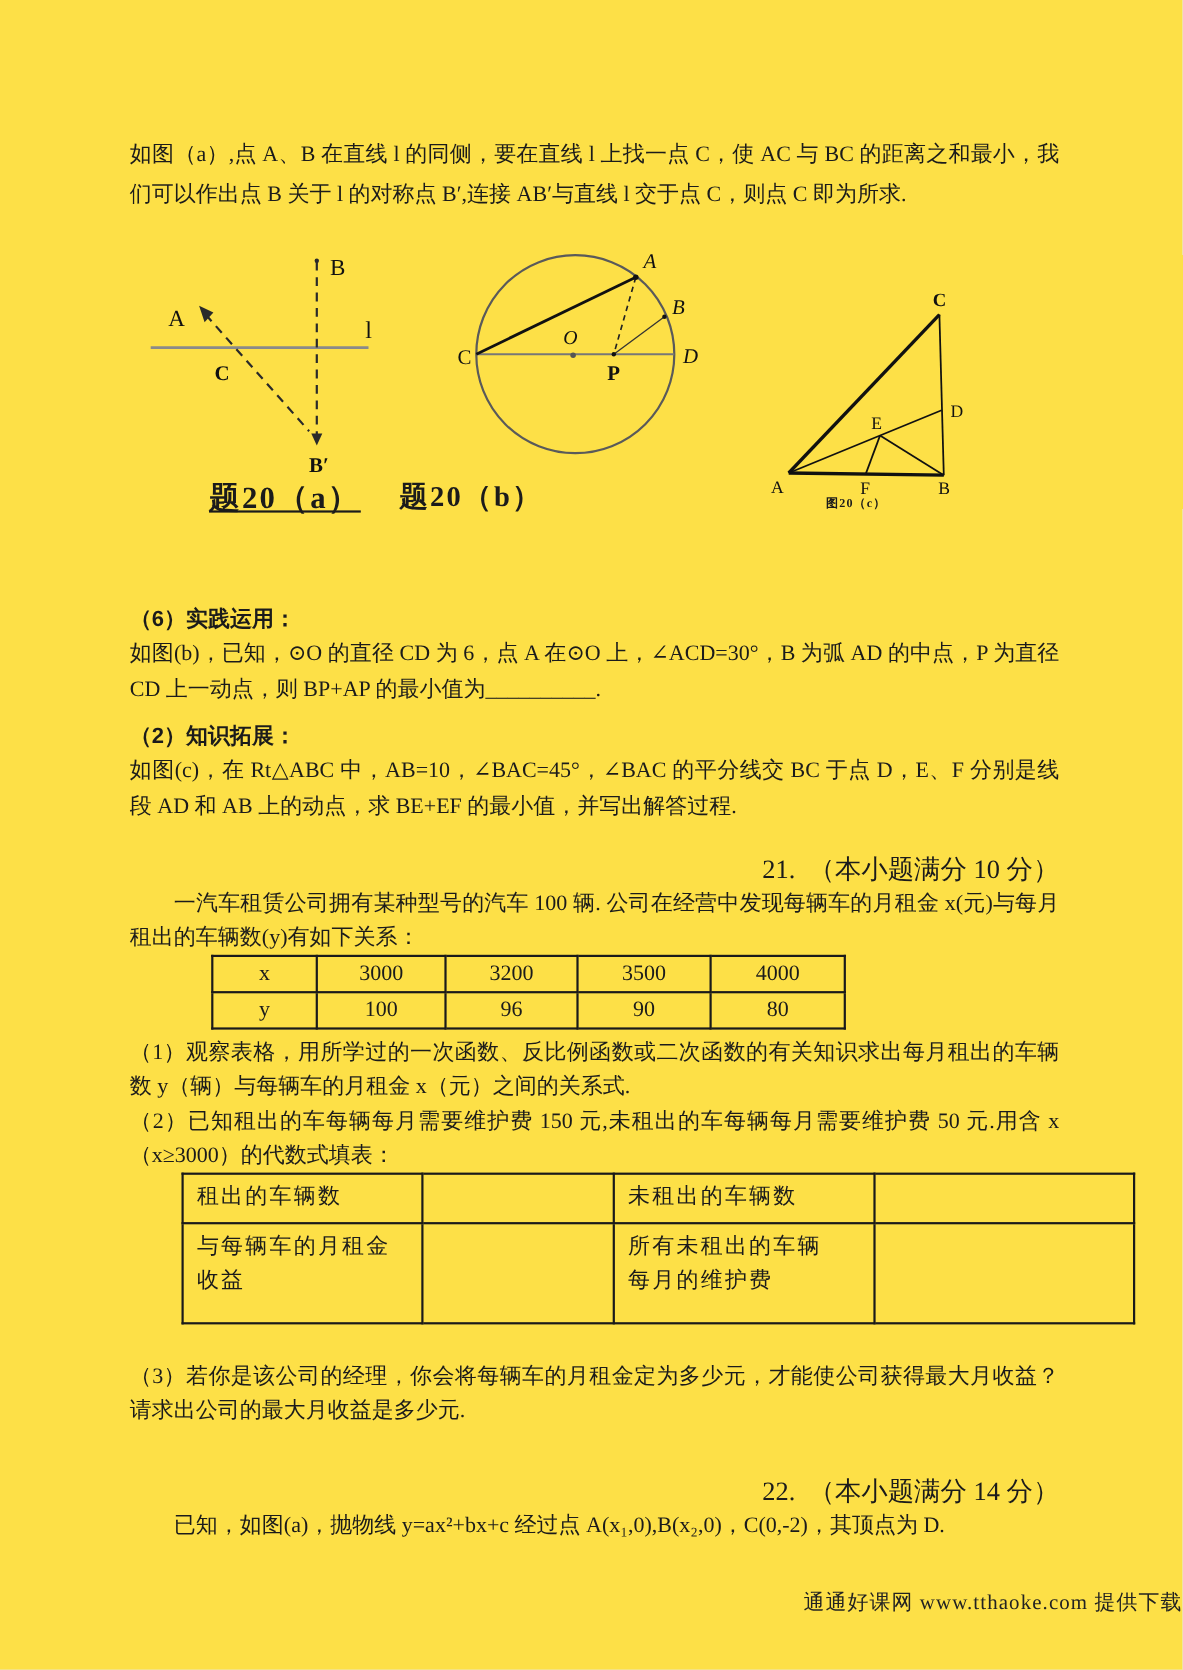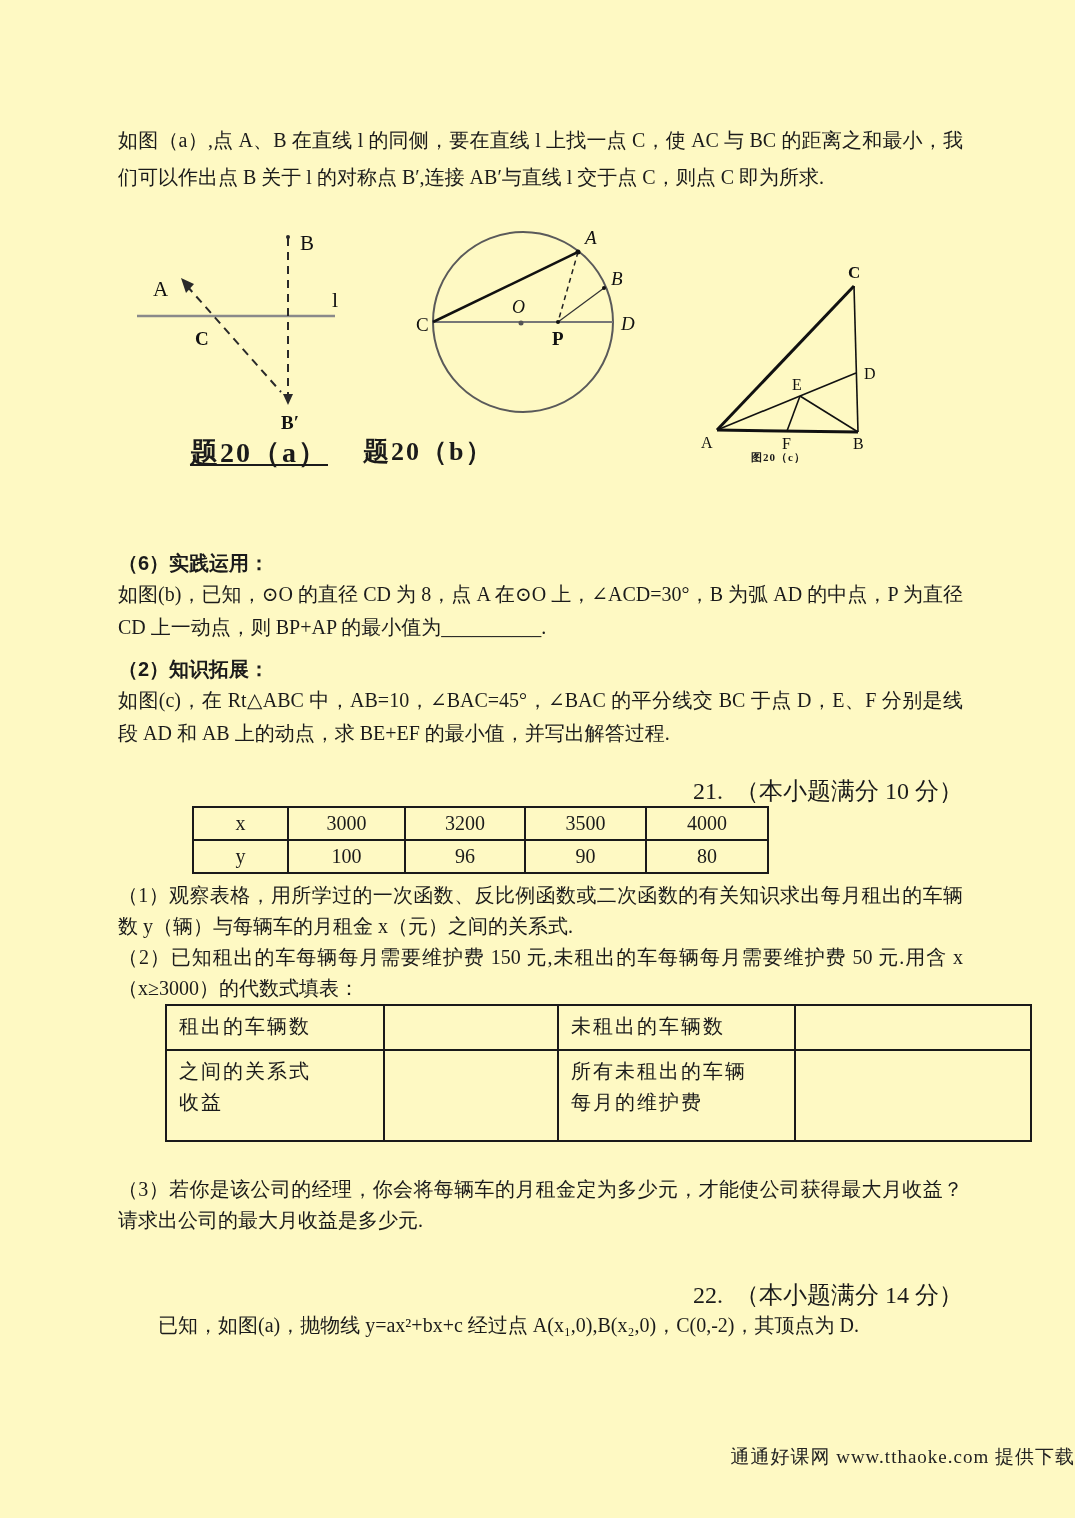--- a/index.html
+++ b/index.html
@@ -1,20 +1,20 @@
 <!DOCTYPE html>
 <html><head>
 <meta charset="utf-8">
 <style>
   html,body{margin:0;padding:0;background:#e8e8e8;}
   .page{
     position:relative;
     width:1075px;height:1518px;
     margin:0 auto;
-    background:#fef9c3;
+    background:#fde047;
     box-sizing:border-box;
     padding:122px 112px 0 118px;
     font-family:"Liberation Serif","DejaVu Serif",serif;
     color:#1b1b1b;
     overflow:hidden;
   }
   p{margin:0;}
   .intro{font-size:20px;line-height:37px;text-align:justify;}
   .body-text{font-size:20px;line-height:33px;text-align:justify;}
   .figures{position:relative;margin-top:28px;height:268px;}
@@ -99,26 +99,27 @@
       <text x="174" y="123" font-size="16">D</text>
       <text x="102" y="134" font-size="16">E</text>
       <text x="11" y="192" font-size="16">A</text>
       <text x="92" y="193" font-size="16">F</text>
       <text x="163" y="193" font-size="16">B</text>
     </svg>
     <div class="cap cap-c">图20（c）</div>
   </div>
 
   <div class="sec-head first">（6）实践运用：</div>
-  <p class="body-text">如图(b)，已知，⊙O 的直径 CD 为 8，点 A 在⊙O 上，∠ACD=30°，B 为弧 AD 的中点，P 为直径 CD 上一动点，则 BP+AP 的最小值为__________.</p>
+  <p class="body-text">如图(b)，已知，⊙O 的直径 CD 为 6，点 A 在⊙O 上，∠ACD=30°，B 为弧 AD 的中点，P 为直径 CD 上一动点，则 BP+AP 的最小值为__________.</p>
 
   <div class="sec-head second">（2）知识拓展：</div>
   <p class="body-text">如图(c)，在 Rt△ABC 中，AB=10，∠BAC=45°，∠BAC 的平分线交 BC 于点 D，E、F 分别是线段 AD 和 AB 上的动点，求 BE+EF 的最小值，并写出解答过程.</p>
 
   <p class="q-head"><span>21.</span> <span>（本小题满分 10 分）</span></p>
+  <p class="q-intro">一汽车租赁公司拥有某种型号的汽车 100 辆. 公司在经营中发现每辆车的月租金 x(元)与每月租出的车辆数(y)有如下关系：</p>
 
   <table class="rate-table">
     <tbody>
         <tr>
       <td style="width:93px">x</td>
       <td style="width:115px">3000</td>
       <td style="width:118px">3200</td>
       <td style="width:119px">3500</td>
       <td style="width:120px">4000</td>
     </tr>
@@ -137,21 +138,21 @@
 
   <table class="fill-table">
     <tbody>
         <tr class="r1">
       <td style="width:196px">租出的车辆数</td>
       <td style="width:152px"></td>
       <td style="width:215px">未租出的车辆数</td>
       <td style="width:214px"></td>
     </tr>
     <tr class="r2">
-      <td>之间的关系式
+      <td>与每辆车的月租金
 收益</td>
       <td></td>
       <td>所有未租出的车辆
 每月的维护费</td>
       <td></td>
     </tr>
   </tbody>
     </table>
 
   <p class="sub gap">（3）若你是该公司的经理，你会将每辆车的月租金定为多少元，才能使公司获得最大月收益？请求出公司的最大月收益是多少元.</p>

